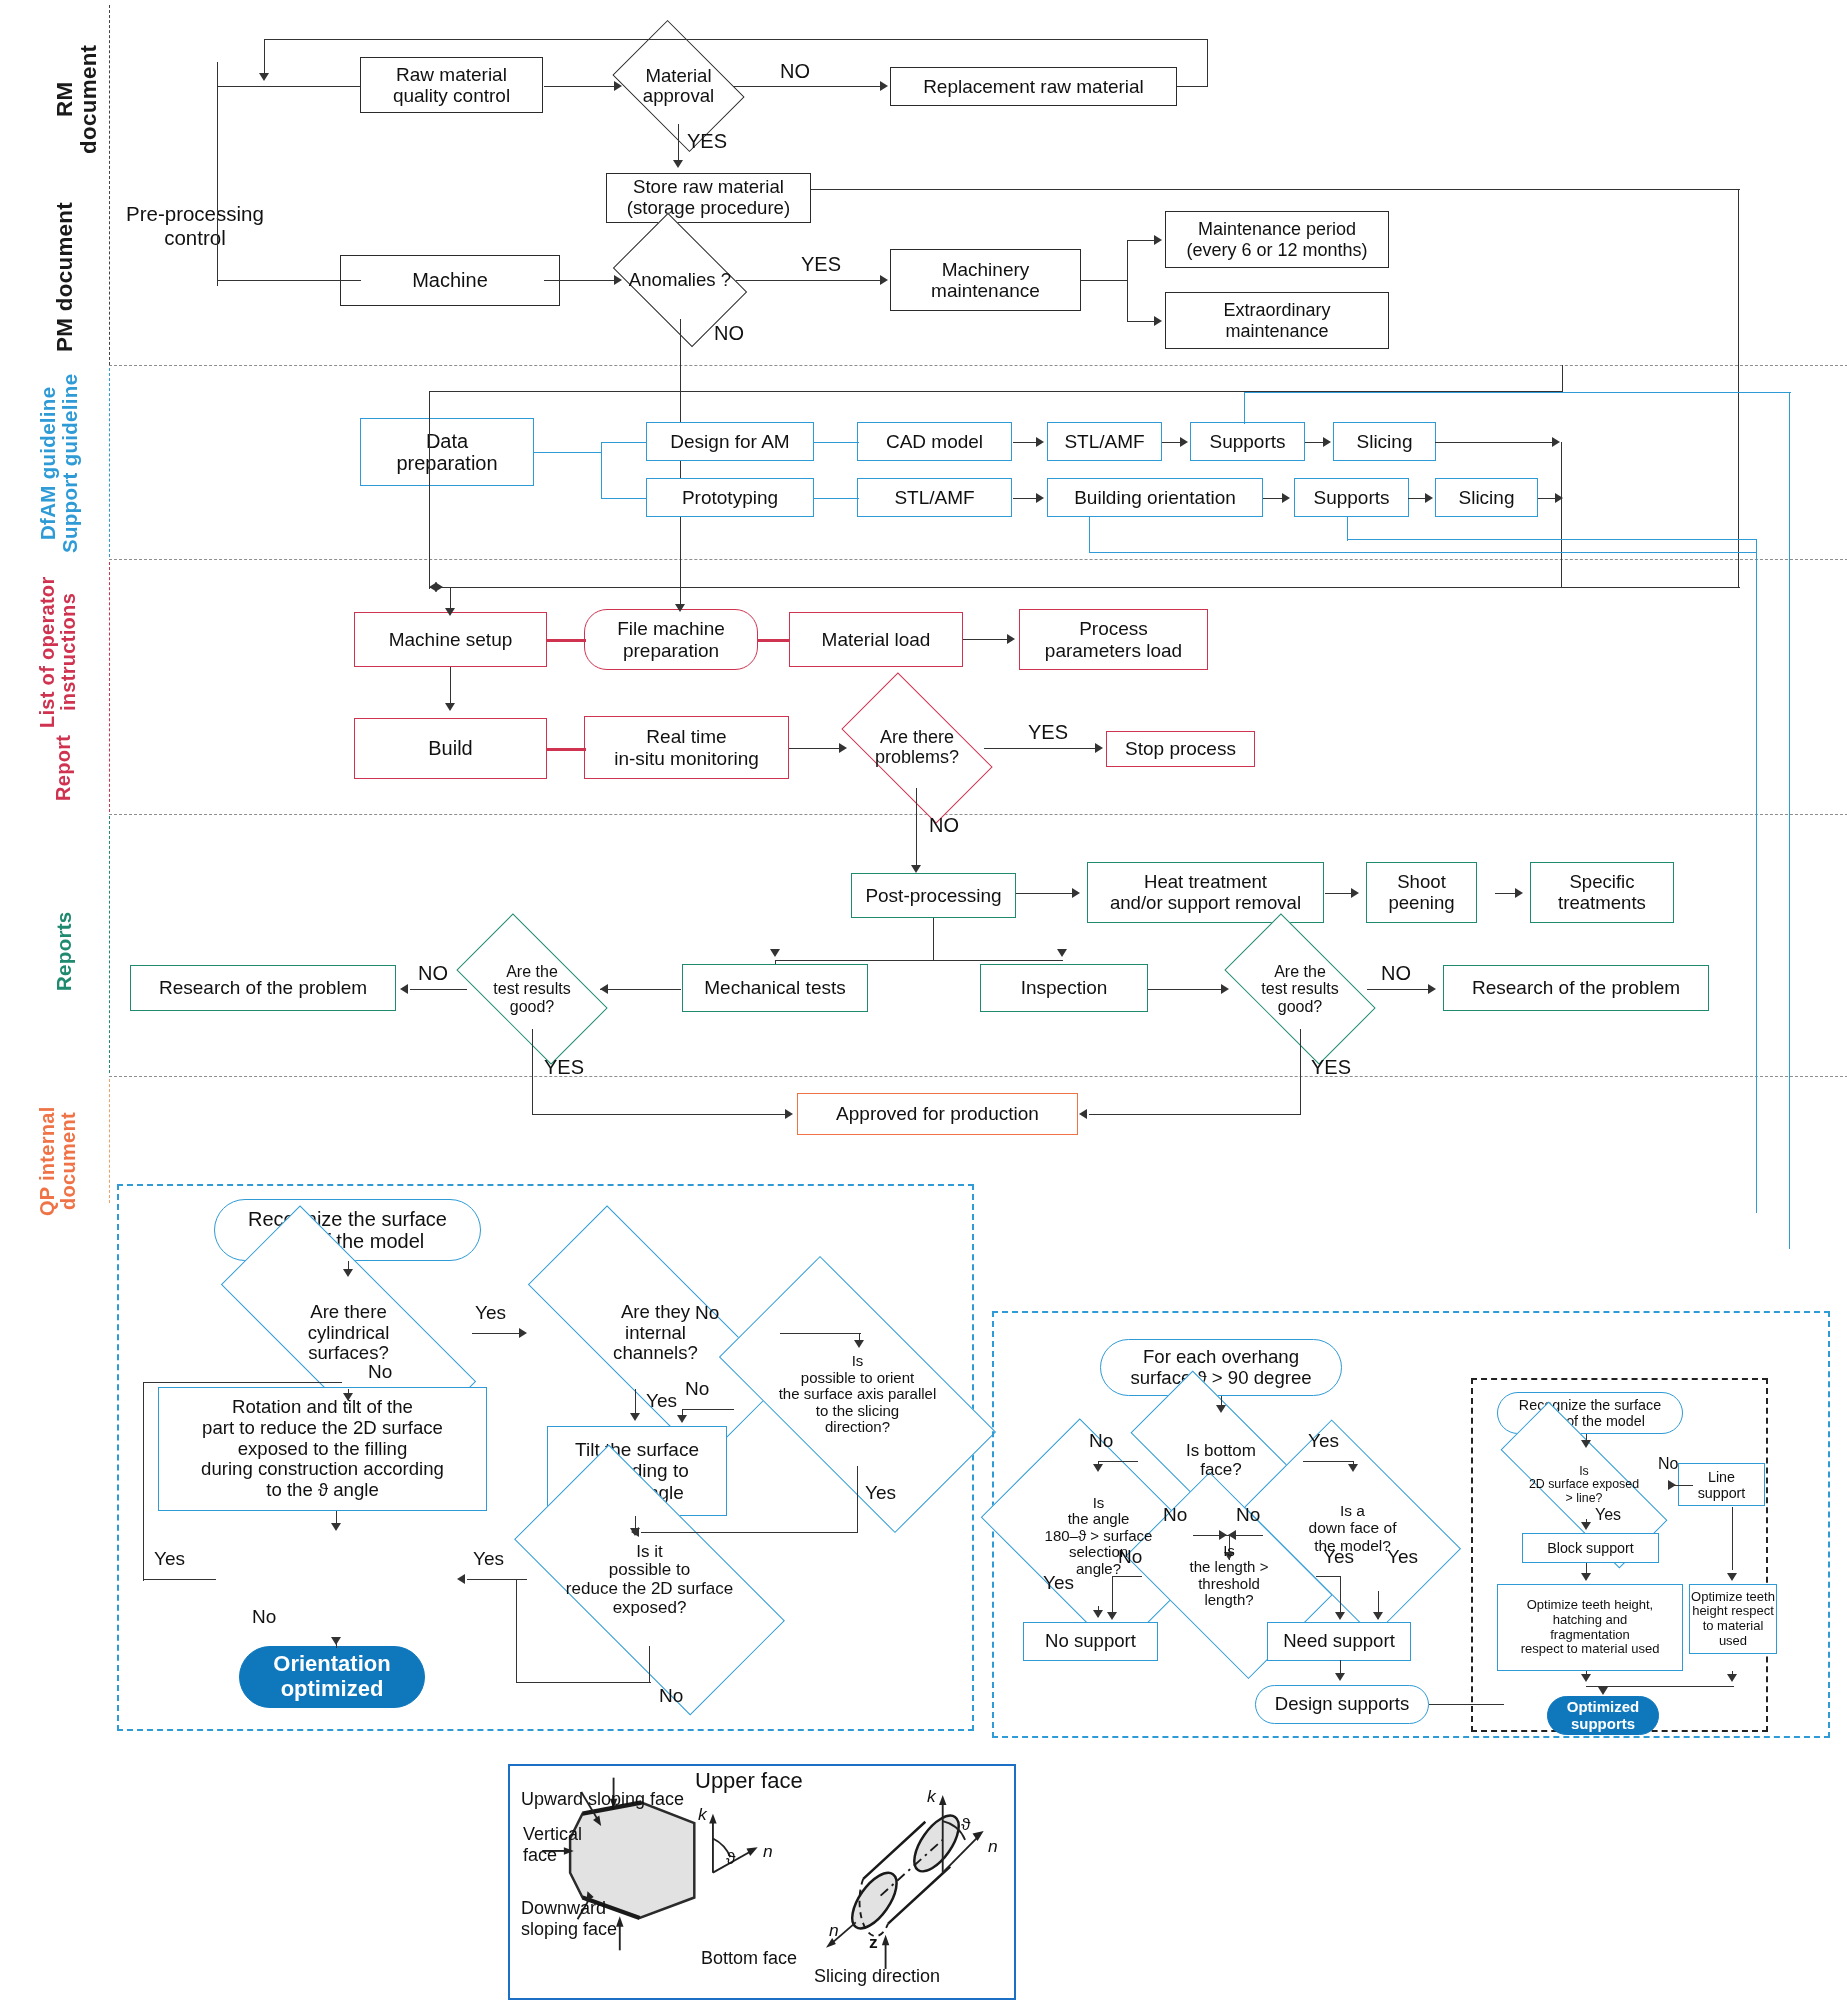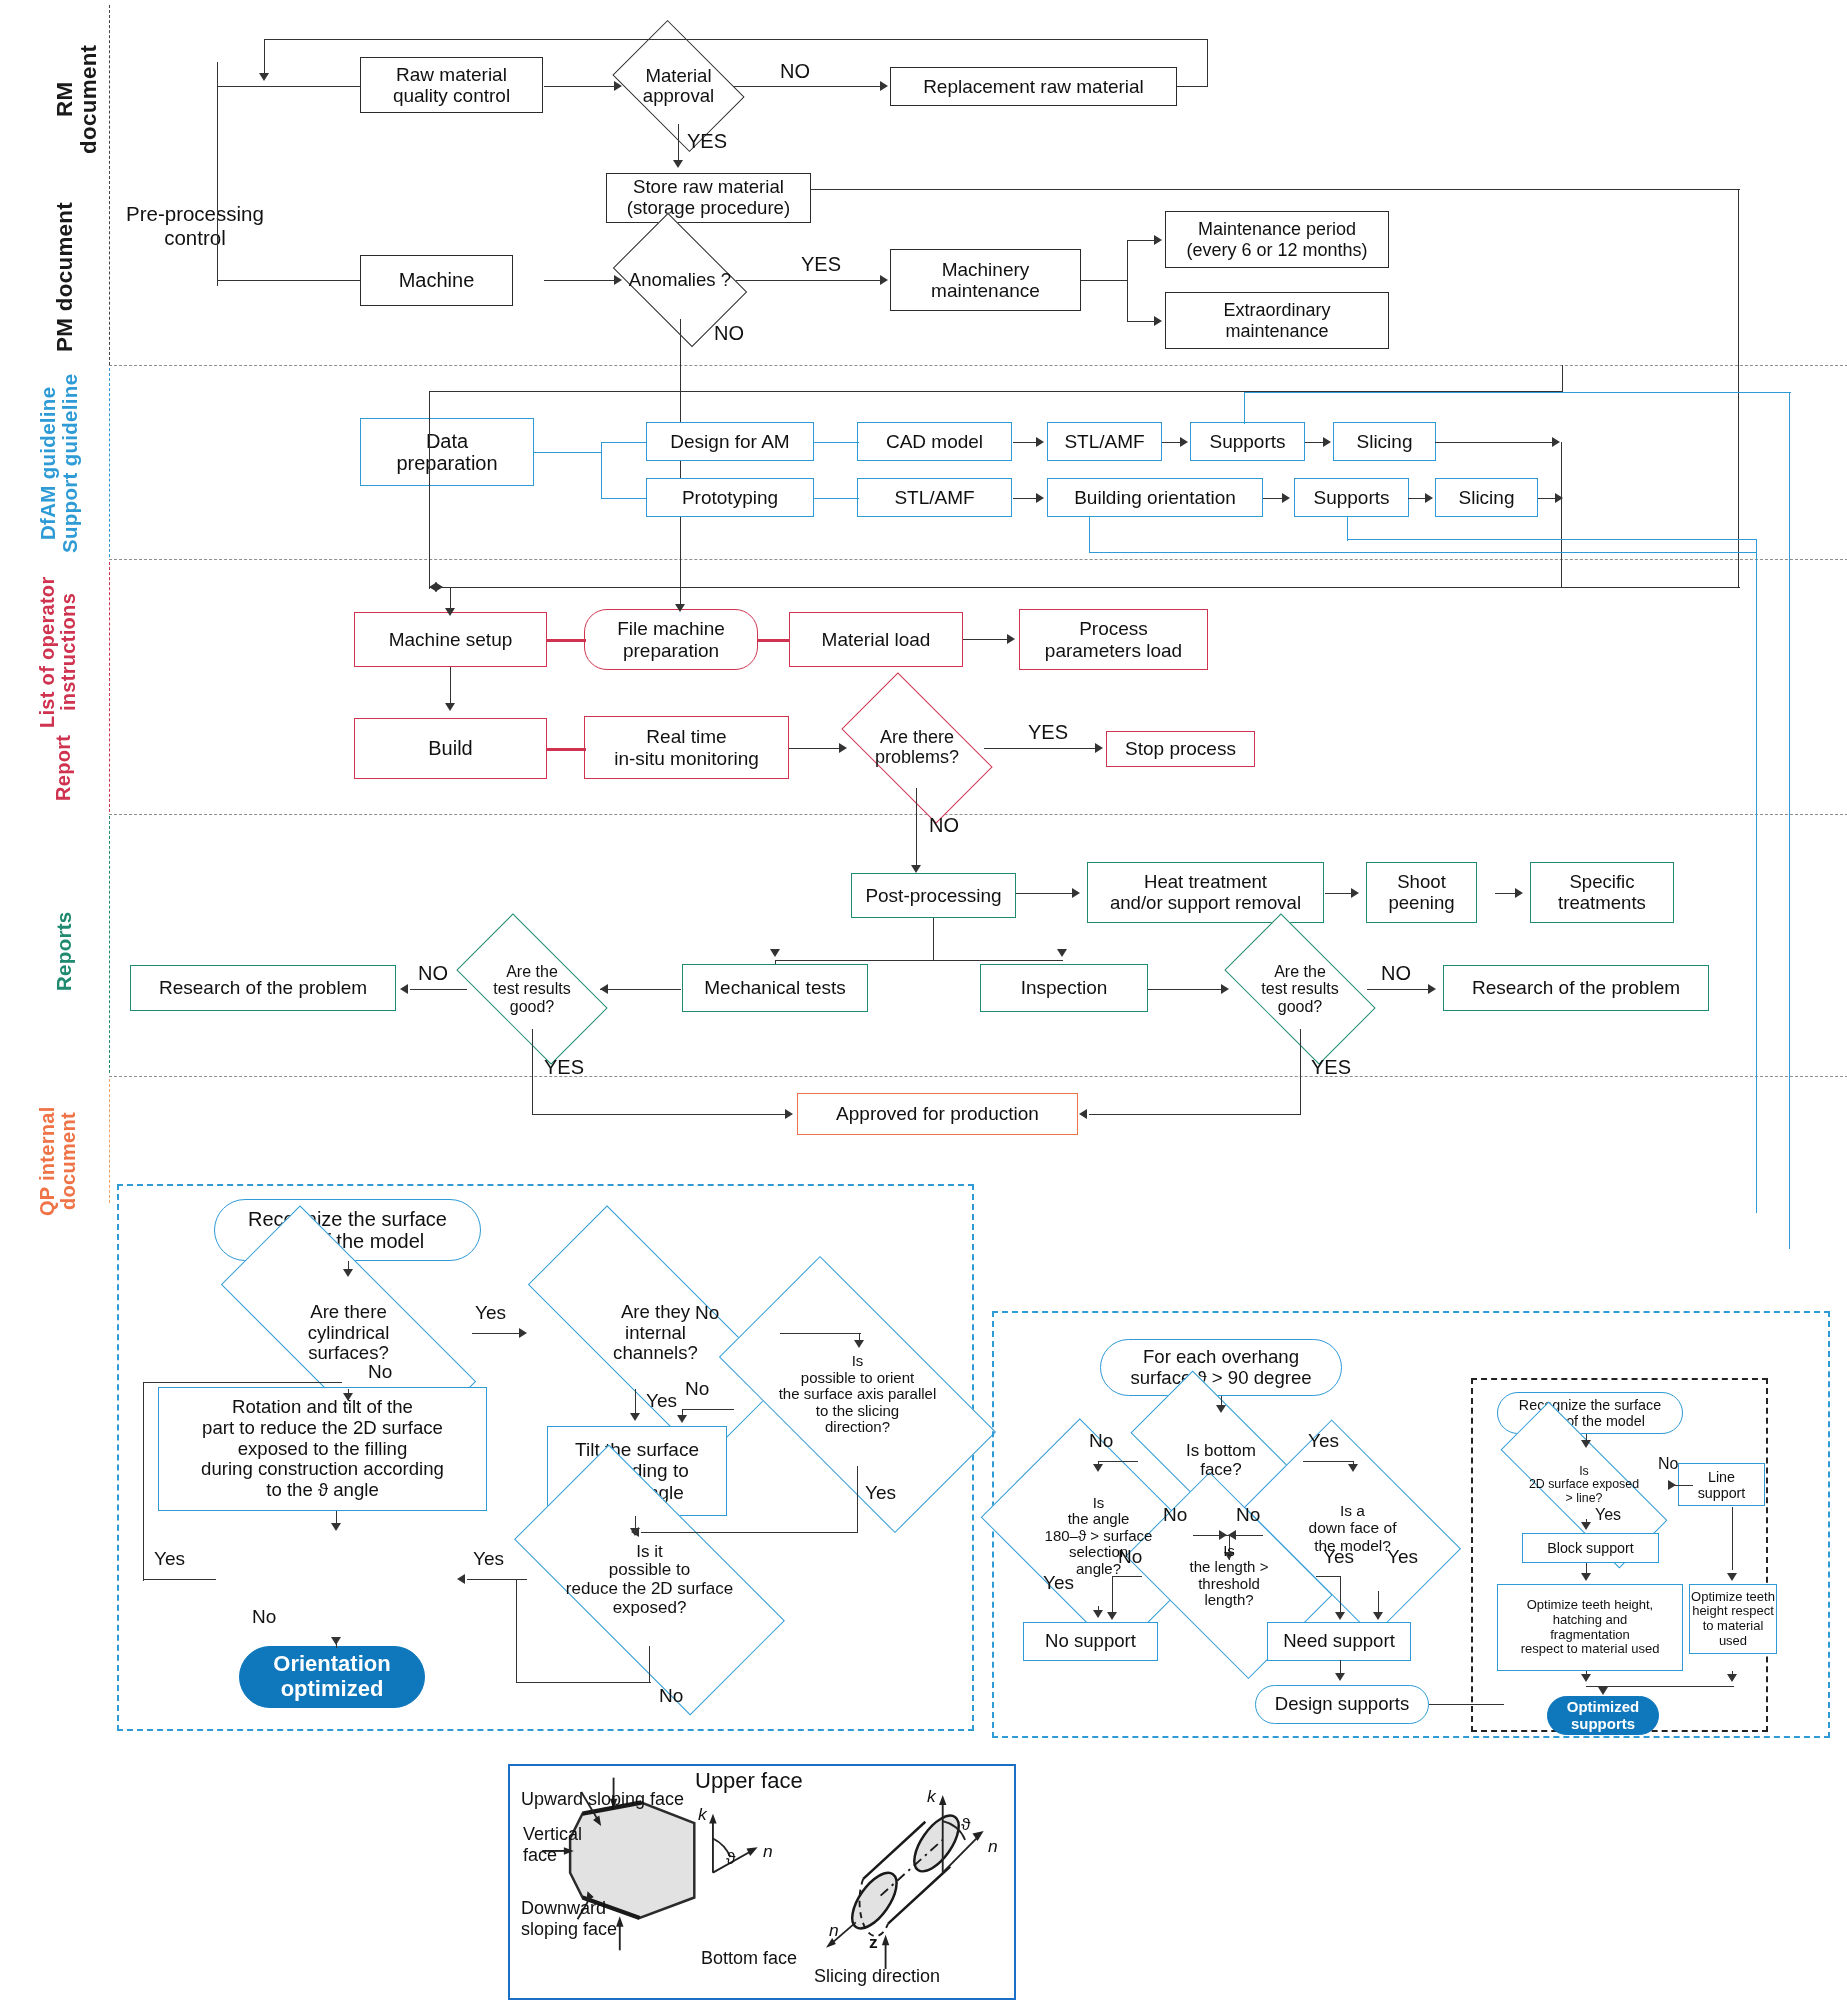--- a/index.html
+++ b/index.html
@@ -109,21 +109,21 @@
   <div class="h" style="left:544px;top:86px;width:71px;"></div>
   <div class="arw rt" style="left:614px;top:81px;"></div>
   <div class="h" style="left:733px;top:86px;width:148px;"></div>
   <div class="arw rt" style="left:880px;top:81px;"></div>
   <div class="lbl" style="left:780px;top:60px;font-size:20px;">NO</div>
 
   <div class="v" style="left:678px;top:124px;height:39px;"></div>
   <div class="arw dn" style="left:673px;top:160px;"></div>
   <div class="lbl" style="left:687px;top:130px;font-size:20px;">YES</div>
 
-  <div class="node bk" style="left:360px;top:255px;width:153px;height:51px;font-size:20px;">Machine</div>
+  <div class="node bk" style="left:340px;top:255px;width:220px;height:51px;font-size:20px;">Machine</div>
 
   <div class="dia" style="left:624px;top:241px;width:112px;height:78px;">
     <div class="sq bk"></div>
     <div class="lb" style="font-size:18.6px;">Anomalies ?</div>
   </div>
 
   <div class="node bk" style="left:890px;top:249px;width:191px;height:62px;font-size:19px;white-space:pre-line;">Machinery
 maintenance</div>
 
   <div class="node bk" style="left:1165px;top:211px;width:224px;height:57px;font-size:18px;white-space:pre-line;">Maintenance period

